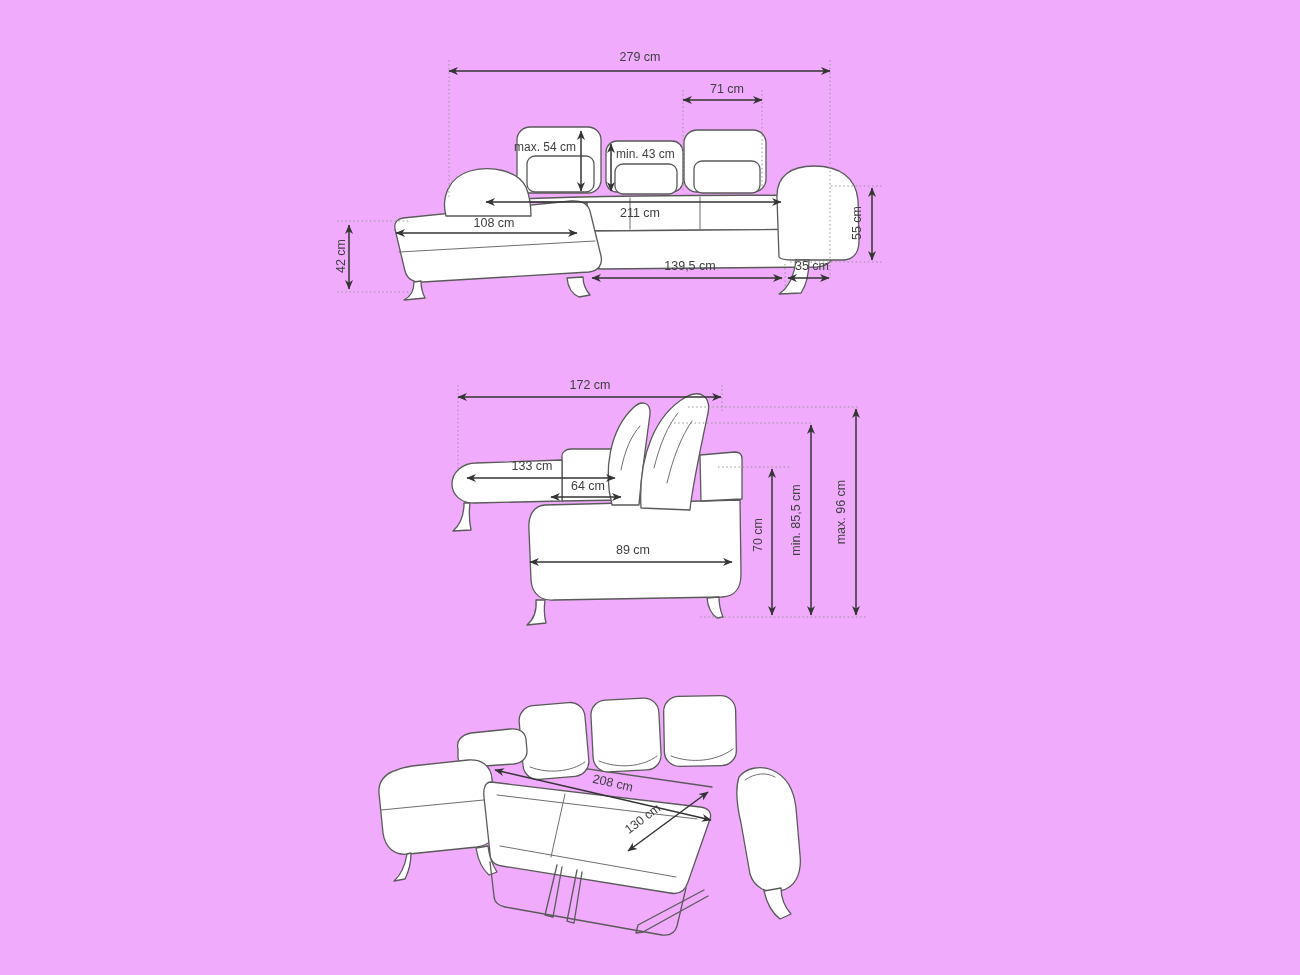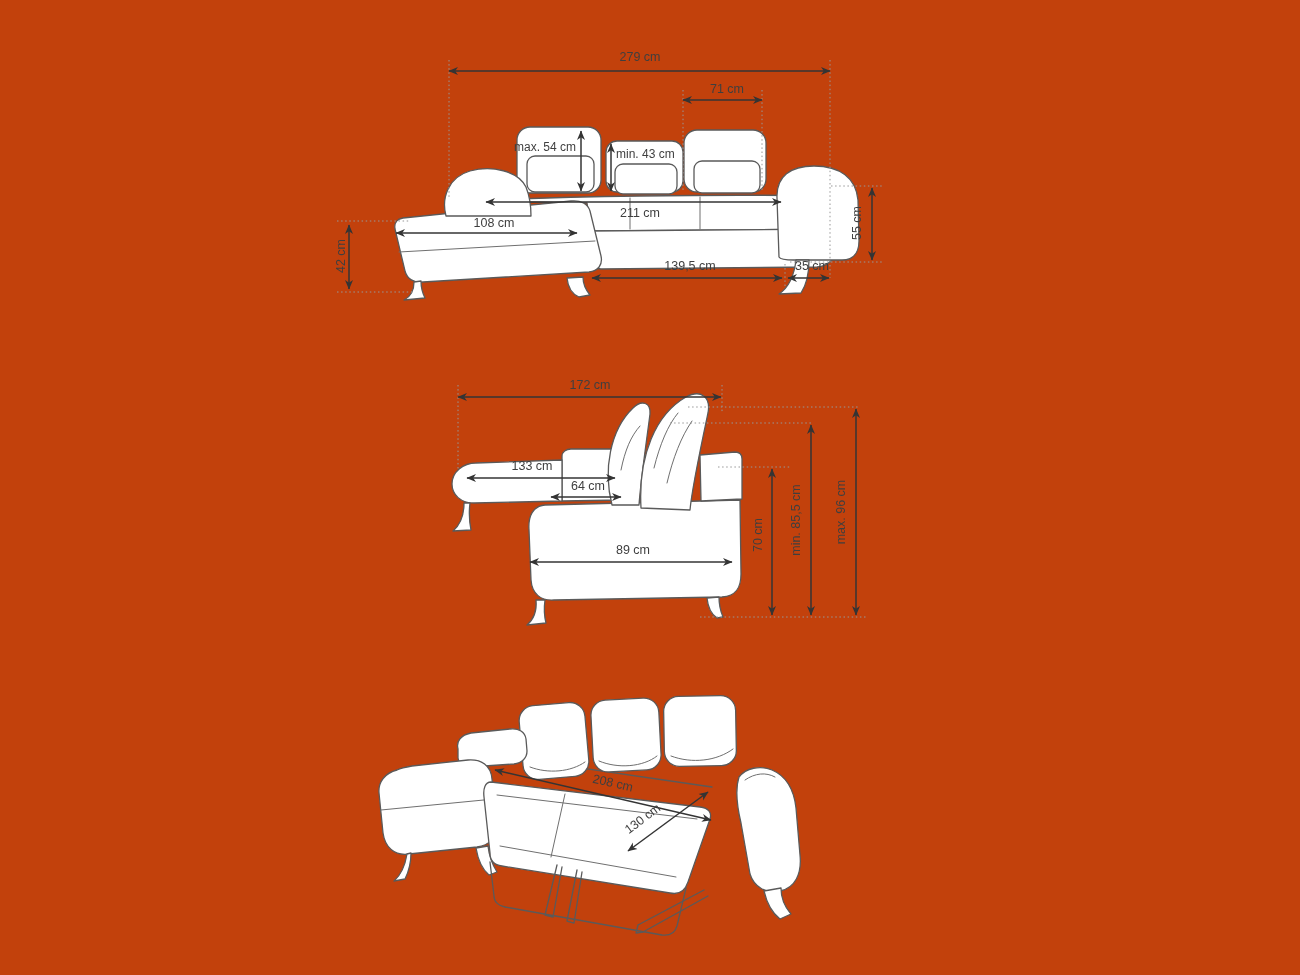--- a/index.html
+++ b/index.html
@@ -1,16 +1,16 @@
 <!DOCTYPE html>
 <html><head>
 <meta charset="utf-8">
 <style>
   html,body{margin:0;padding:0;background:#ffffff;}
-  .canvas{position:relative;width:1300px;height:975px;background:#c2410c;
+  .canvas{position:relative;width:1300px;height:975px;background:#f0abfc;
           font-family:"Liberation Sans", sans-serif;overflow:hidden;}
   svg{display:block;}
   .outline{fill:none;stroke:#5a5a5a;stroke-width:1.3;stroke-linecap:round;stroke-linejoin:round;}
   .outline-f{fill:#ffffff;stroke:#5a5a5a;stroke-width:1.3;stroke-linecap:round;stroke-linejoin:round;}
   .seam{fill:none;stroke:#6f6f6f;stroke-width:1;stroke-linecap:round;}
   .dim{stroke:#343434;stroke-width:1.5;fill:none;}
   .ext{stroke:#979797;stroke-width:1;stroke-dasharray:1.5 2.6;fill:none;}
   .lbl{font-size:12.5px;fill:#3f3f3f;}
   .lbl-s{font-size:12px;fill:#3f3f3f;}
 </style>

